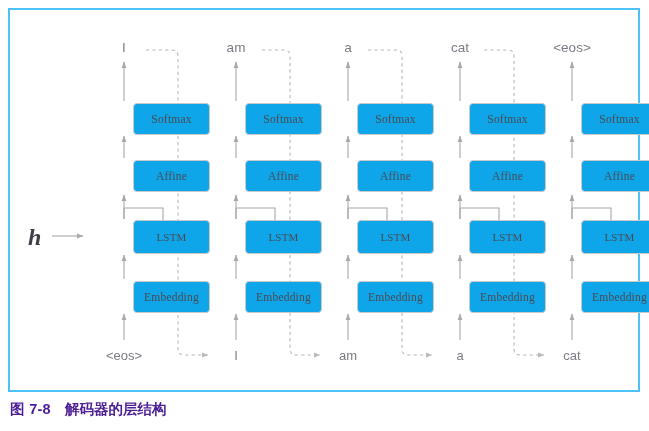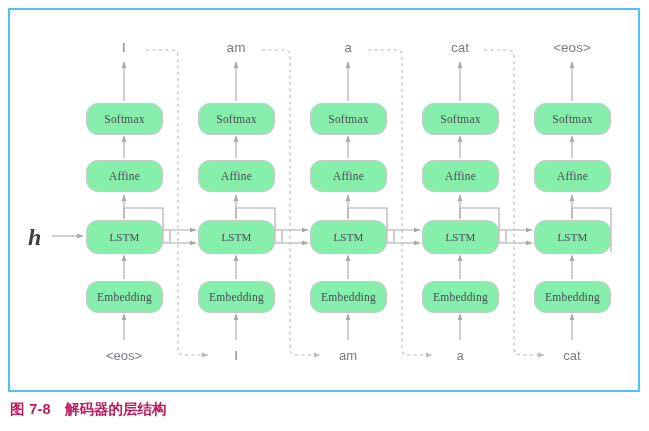--- a/index.html
+++ b/index.html
@@ -12,24 +12,24 @@
     position:absolute;left:8px;top:8px;width:632px;height:384px;
     border:2px solid #4FC3F7;box-sizing:border-box;background:#fff;
   }
 
   
   #wires{position:absolute;left:0;top:0;width:649px;height:431px;}
 
   
   .node{
     position:absolute;box-sizing:border-box;
-    border:1px solid #c9c9c9;border-radius:12px;background:#86efac;
+    border:1px solid #c9c9c9;border-radius:4px;background:#0ea5e9;
     display:flex;align-items:center;justify-content:center;
     font-family:"Liberation Serif",serif;
-    font-size:11.5px;color:#4a4a52;letter-spacing:.2px;
+    font-size:11.5px;color:#4a4a52;letter-spacing:.2px;margin-left:47px;
   }
   .node.lstm{font-size:11px;text-align:center;}
 
   
   .token{
     position:absolute;text-align:center;
     font-family:"Liberation Sans",sans-serif;
     font-size:13.5px;color:#7b7b84;white-space:nowrap;
     transform:translateX(-50%);
   }
@@ -39,21 +39,21 @@
   #h-label{
     position:absolute;left:28px;top:224px;
     font-family:"Liberation Serif",serif;
     font-style:italic;font-weight:bold;font-size:24px;color:#3f3f48;
   }
 
   
   #caption{
     position:absolute;left:10px;top:400px;
     font-family:"Liberation Sans",sans-serif;
-    font-size:14.5px;font-weight:bold;color:#be185d;white-space:nowrap;
+    font-size:14.5px;font-weight:bold;color:#4c1d95;white-space:nowrap;
   }
   #caption .cap-num{letter-spacing:.3px;}
   #caption .cap-gap{display:inline-block;width:14px;}
 </style>
 </head>
 <body>
 
 <div id="root">
 
   <div id="figure-frame"></div>

